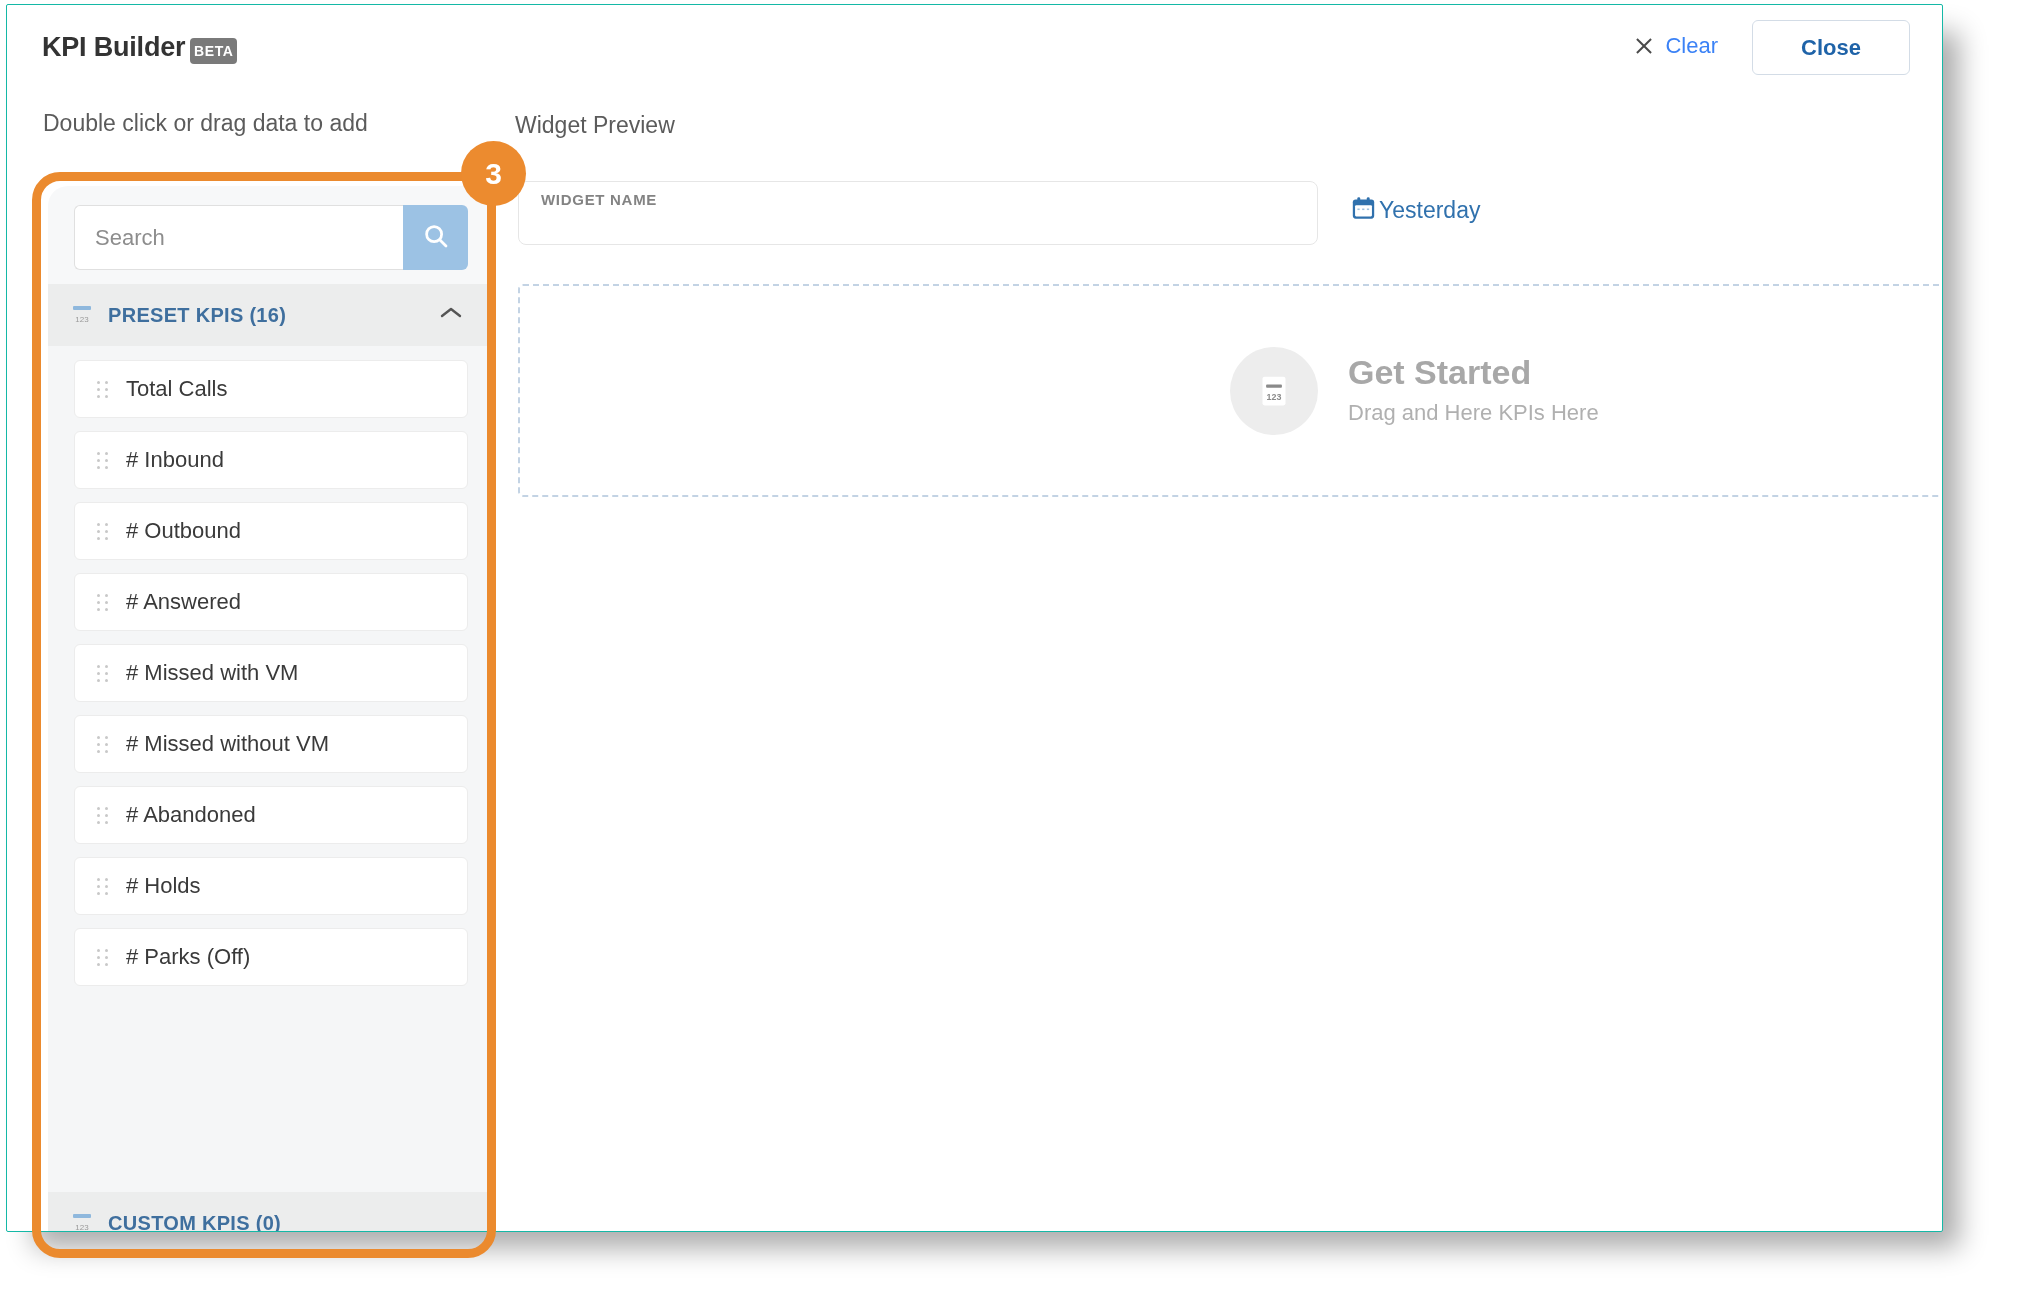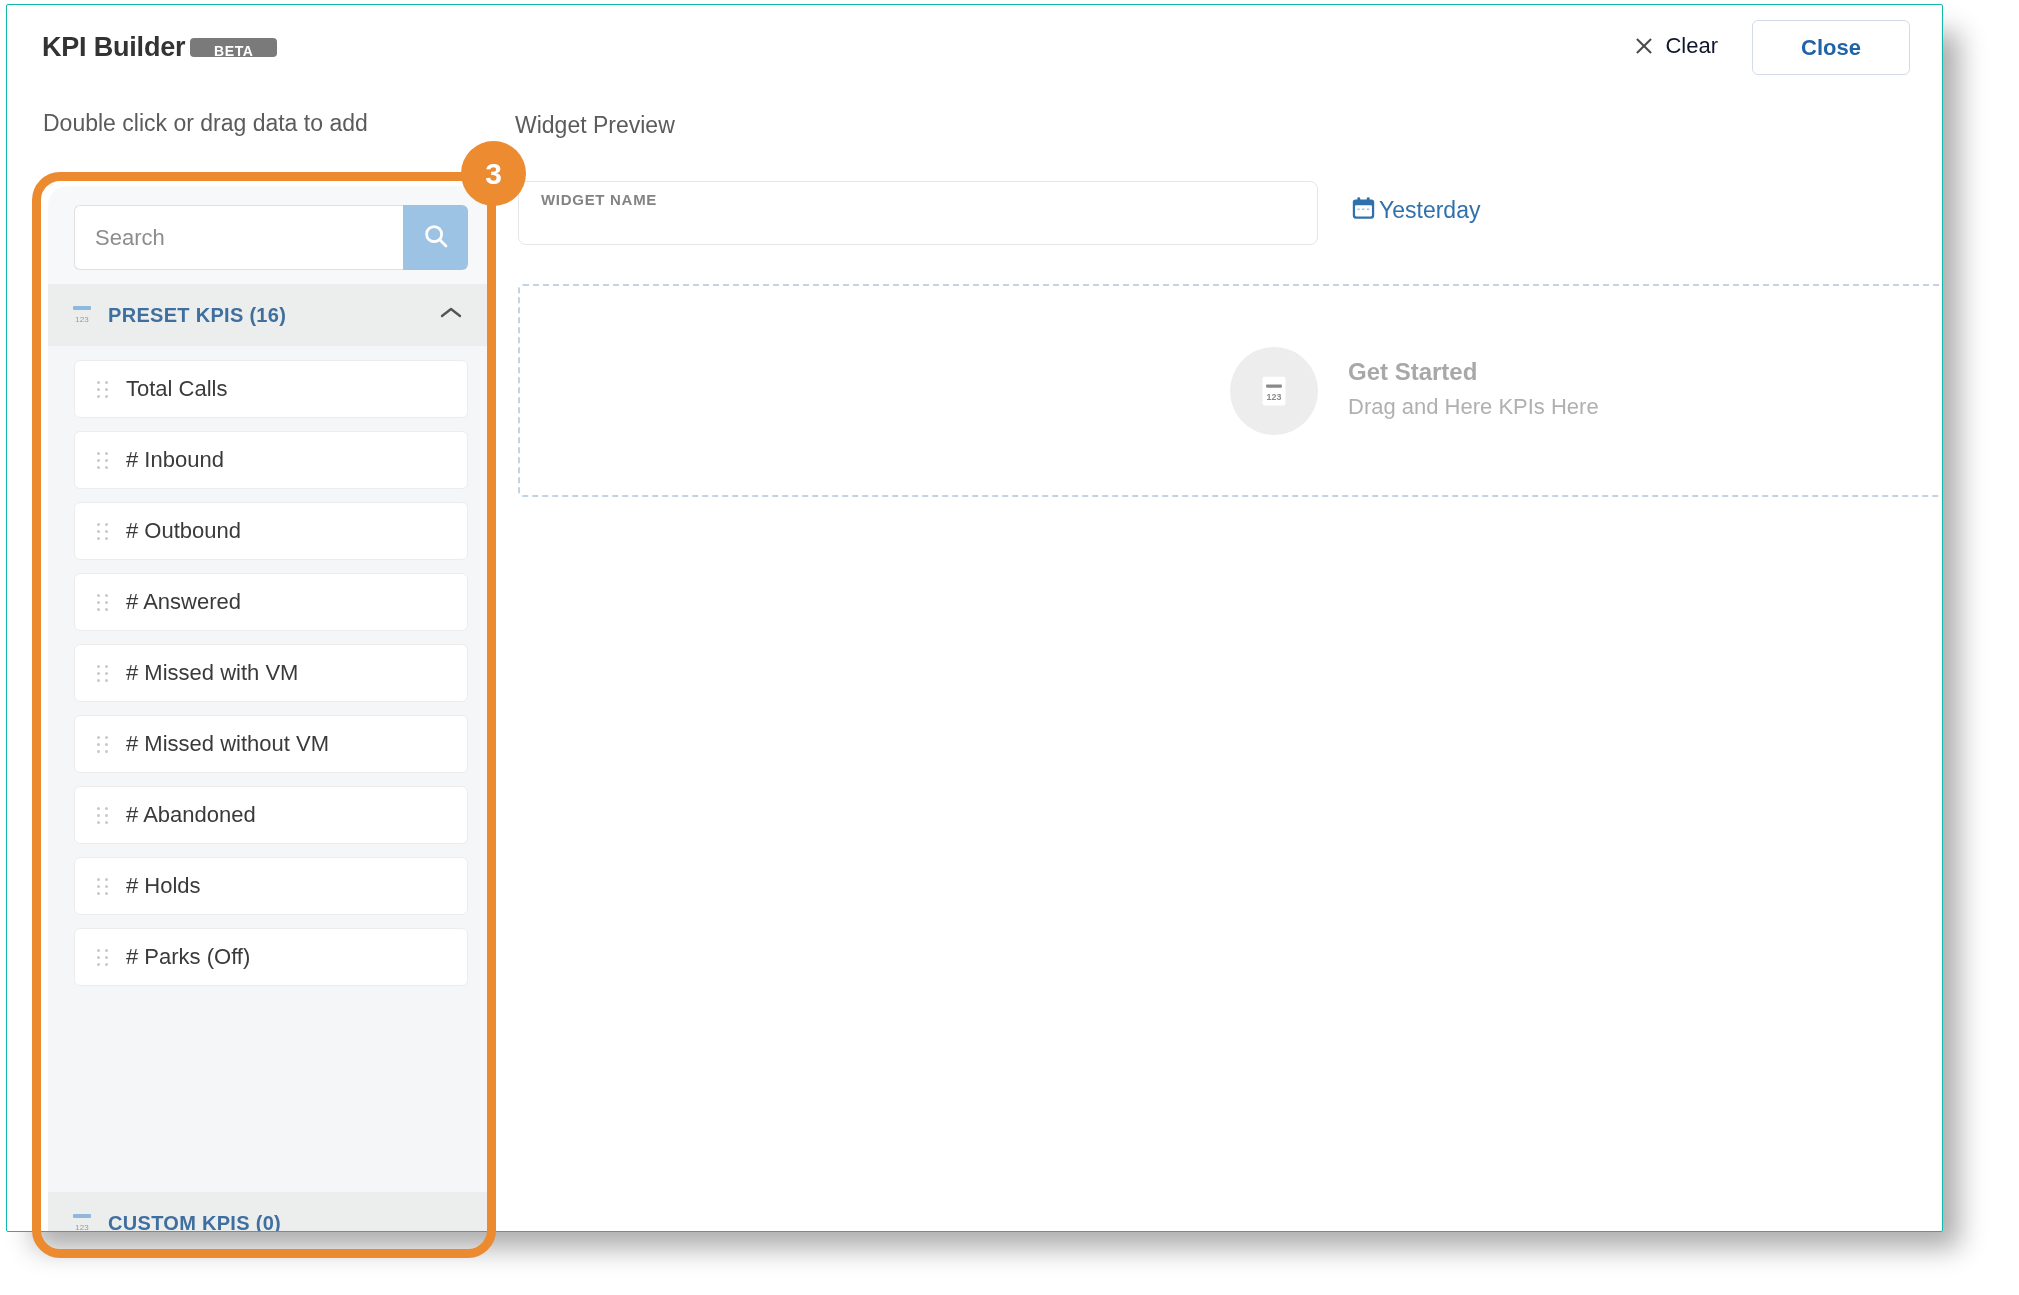--- a/index.html
+++ b/index.html
@@ -46,22 +46,22 @@
     top: 27px;
     font-size: 27px;
     font-weight: bold;
     color: #333333;
     letter-spacing: -0.2px;
   }
   .beta-badge {
     position: absolute;
     left: 183px;
     top: 33px;
-    height: 19px;
-    padding: 0 24px;
+    height: 26px;
+    padding: 0 4px;
     background: #7a7a7a;
     border-radius: 4px;
     color: #ffffff;
     font-size: 14px;
     font-weight: bold;
     letter-spacing: 0.6px;
     line-height: 26px;
   }
 
   .clear-btn {
@@ -85,21 +85,21 @@
     content: "";
     position: absolute;
     left: 0; top: 9px;
     width: 20px; height: 2px;
     background: #4a4a4a;
   }
   .clear-x::before { transform: rotate(45deg); }
   .clear-x::after  { transform: rotate(-45deg); }
   .clear-label {
     font-size: 22px;
-    color: #0f172a;
+    color: #3b82f6;
   }
 
   .close-btn {
     position: absolute;
     right: 32px;
     top: 15px;
     width: 158px;
     height: 55px;
     background: #ffffff;
     border: 1px solid #d3dce6;
@@ -338,21 +338,21 @@
     height: 88px;
     border-radius: 50%;
     background: #ededed;
     display: flex;
     align-items: center;
     justify-content: center;
     flex: none;
   }
   .gs-text { padding-bottom: 3px; }
   .gs-title {
-    font-size: 24px;
+    font-size: 34px;
     font-weight: bold;
     color: #a8a8a8;
     margin-bottom: 8px;
   }
   .gs-sub {
     font-size: 22px;
     color: #b0b0b0;
   }
 </style>
 </head>

